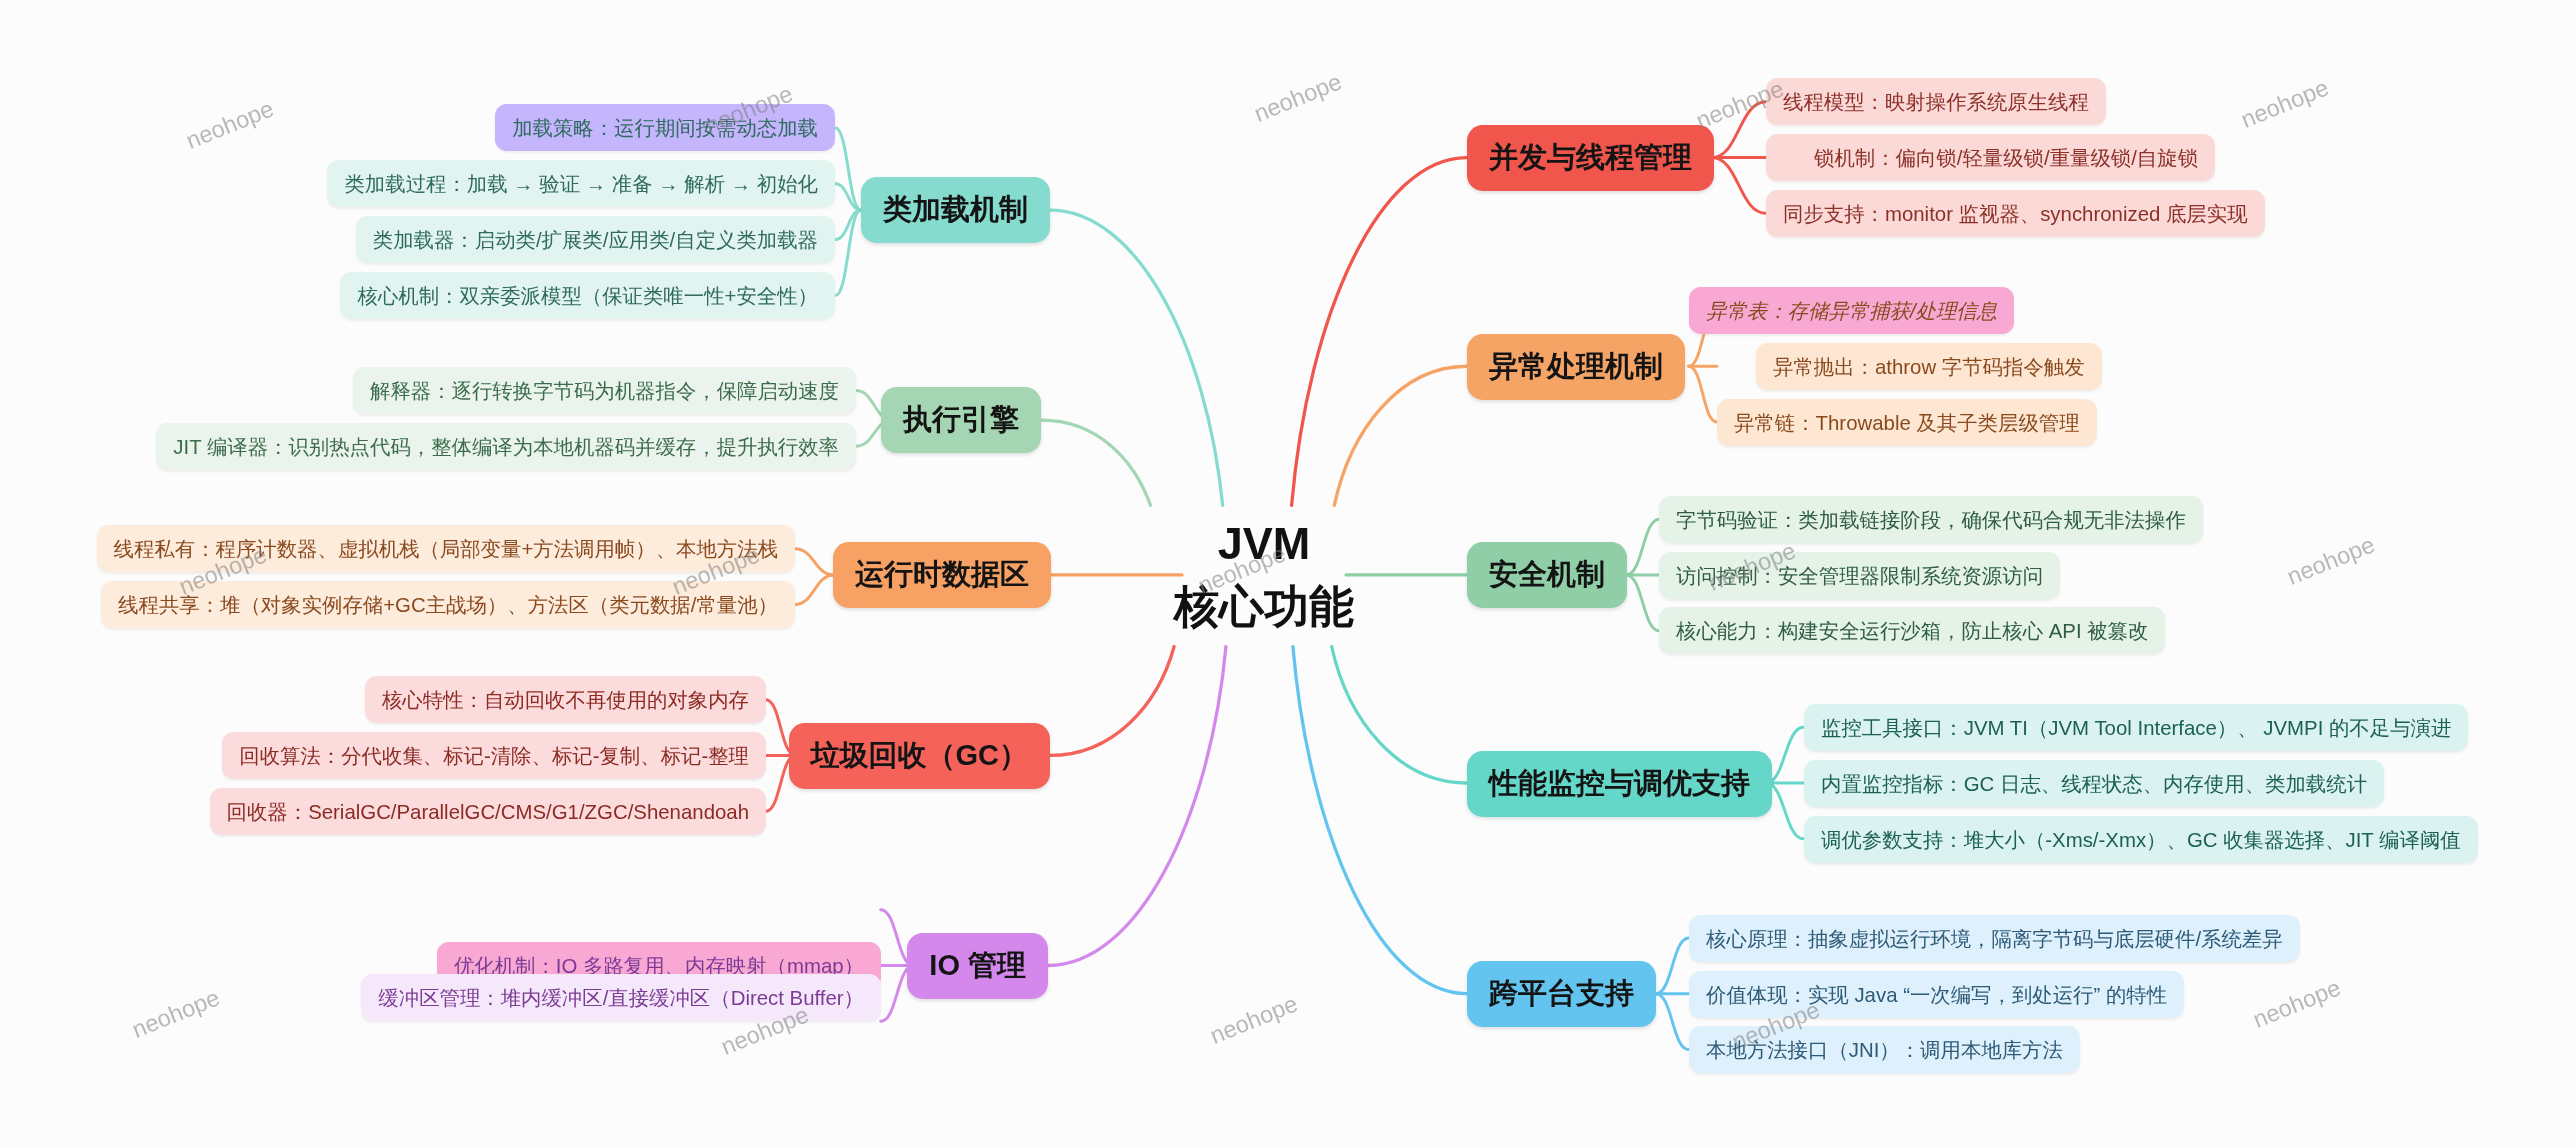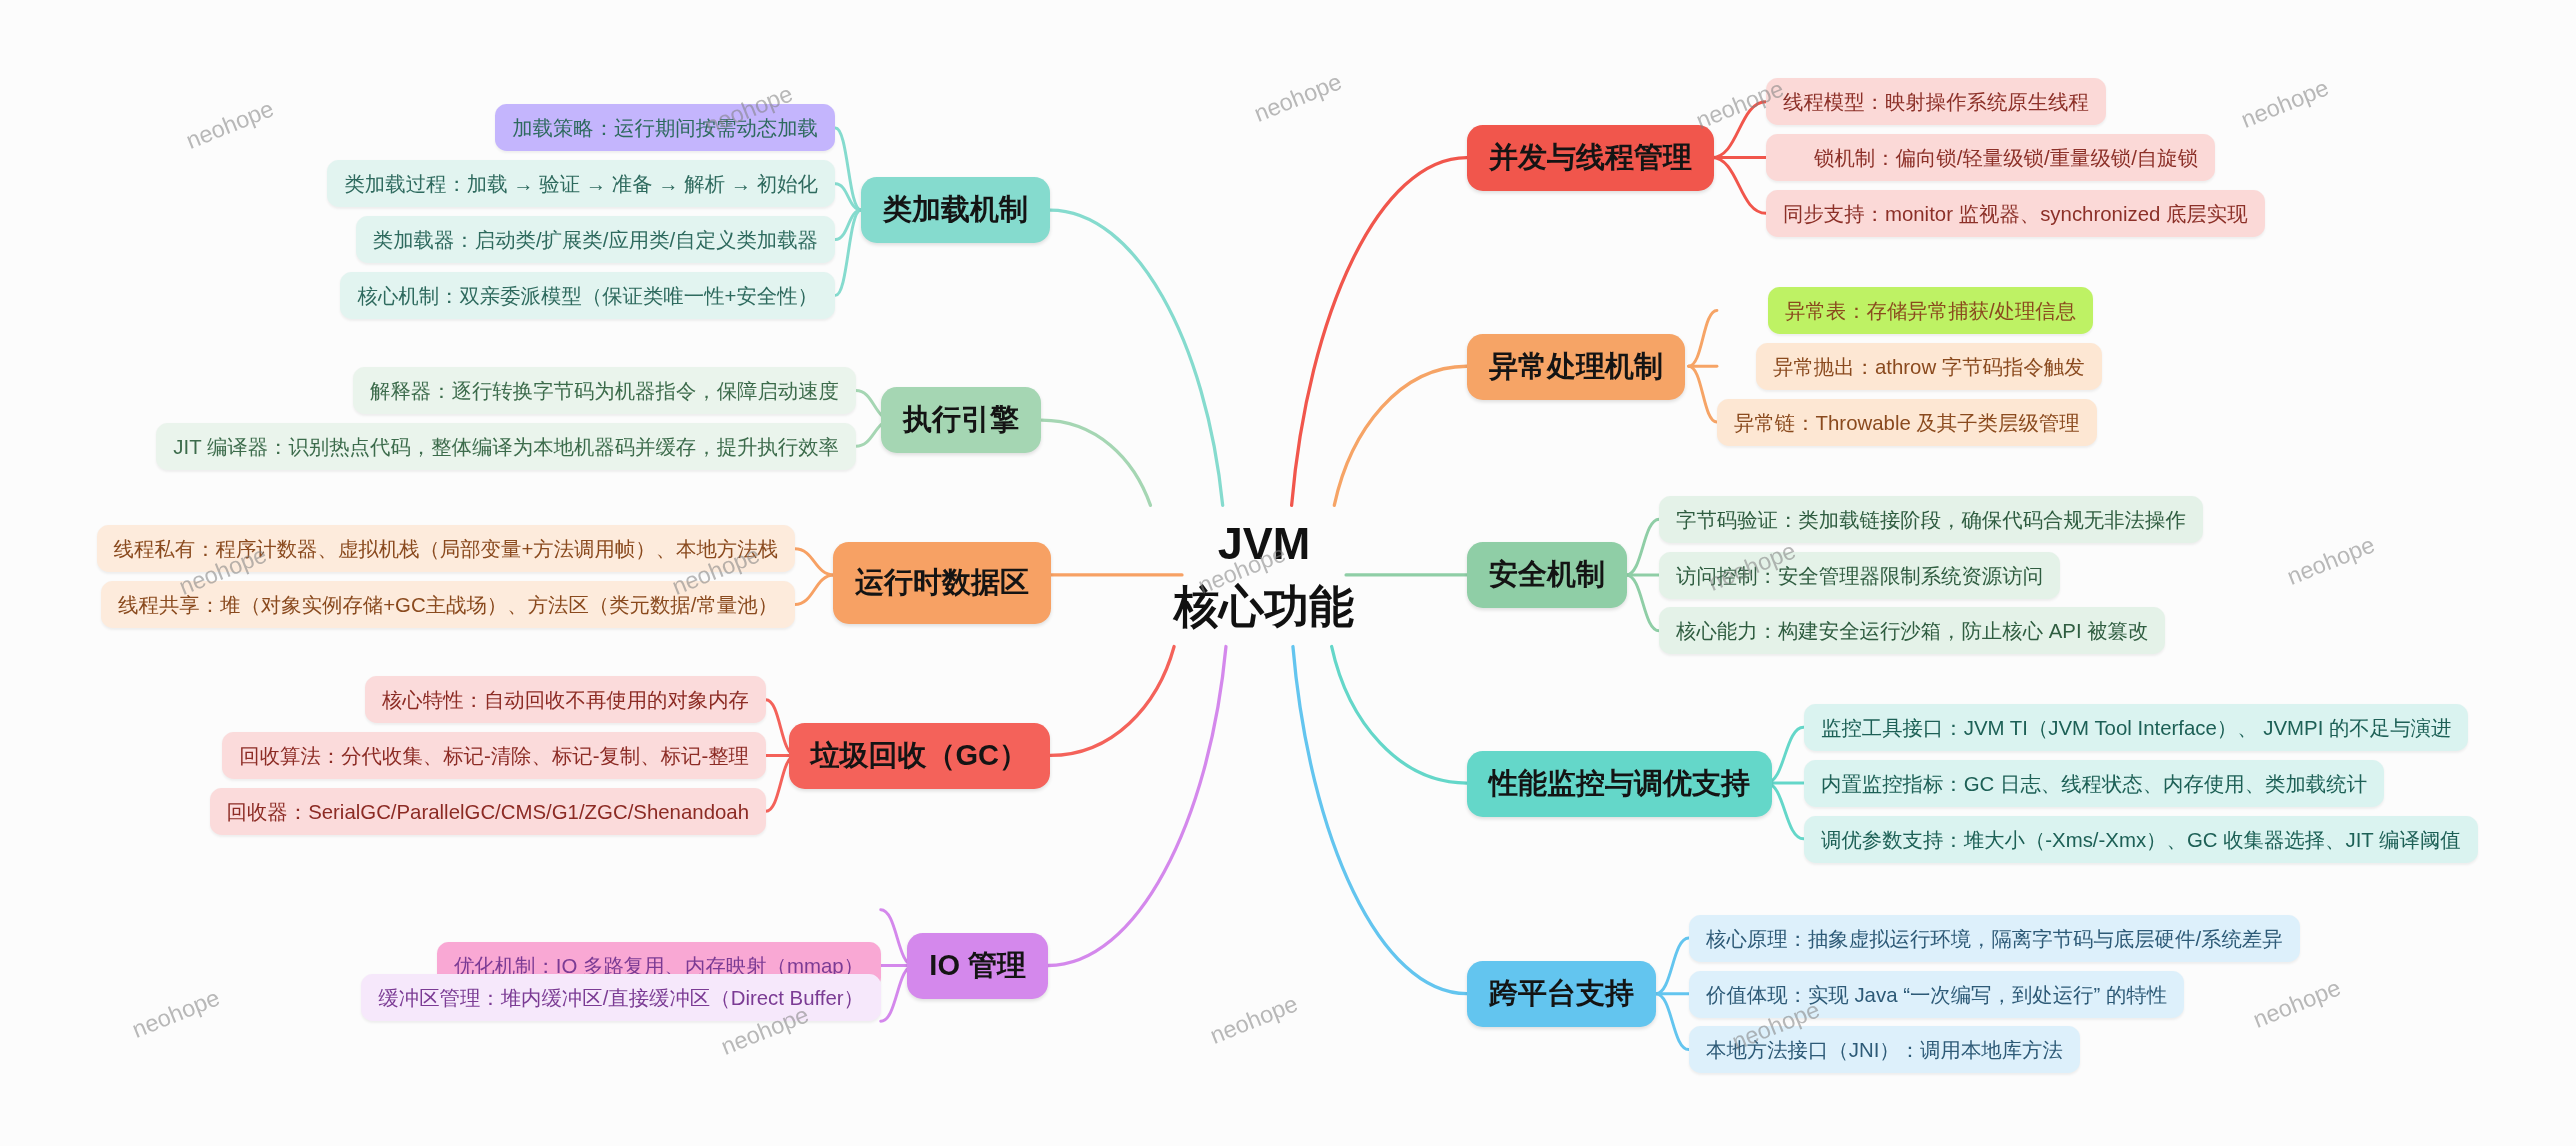--- a/index.html
+++ b/index.html
@@ -96,33 +96,33 @@
 <div class="leaf" style="top: 104px; right: 1741px; background: #c4b5fd; color: rgb(46, 106, 94);">加载策略：运行期间按需动态加载</div>
     <div class="leaf" style="top: 160px; right: 1741px; background: rgb(226, 244, 240); color: rgb(46, 106, 94);">类加载过程：加载 → 验证 → 准备 → 解析 → 初始化</div>
     <div class="leaf" style="top: 216px; right: 1741px; background: rgb(226, 244, 240); color: rgb(46, 106, 94);">类加载器：启动类/扩展类/应用类/自定义类加载器</div>
     <div class="leaf" style="top: 272px; right: 1741px; background: rgb(226, 244, 240); color: rgb(46, 106, 94);">核心机制：双亲委派模型（保证类唯一性+安全性）</div>
     <div class="topic" style="top: 177px; height: 66px; right: 1526px; background: rgb(133, 219, 206);">类加载机制</div>
     <div class="leaf" style="top: 367px; right: 1720px; background: rgb(234, 244, 236); color: rgb(60, 107, 75);">解释器：逐行转换字节码为机器指令，保障启动速度</div>
     <div class="leaf" style="top: 423px; right: 1720px; background: rgb(234, 244, 236); color: rgb(60, 107, 75);">JIT 编译器：识别热点代码，整体编译为本地机器码并缓存，提升执行效率</div>
     <div class="topic" style="top: 387px; height: 66px; right: 1535px; background: rgb(165, 214, 179);">执行引擎</div>
     <div class="leaf" style="top: 525px; right: 1781px; background: rgb(253, 235, 220); color: rgb(138, 74, 30);">线程私有：程序计数器、虚拟机栈（局部变量+方法调用帧）、本地方法栈</div>
     <div class="leaf" style="top: 581px; right: 1781px; background: rgb(253, 235, 220); color: rgb(138, 74, 30);">线程共享：堆（对象实例存储+GC主战场）、方法区（类元数据/常量池）</div>
-    <div class="topic" style="top: 542px; height: 82px; right: 1525px; background: rgb(247, 161, 100); margin-left: 8px;">运行时数据区</div>
+    <div class="topic" style="top: 542px; height: 66px; right: 1525px; background: rgb(247, 161, 100); margin-left: 8px;">运行时数据区</div>
     <div class="leaf" style="top: 676px; right: 1810px; background: rgb(251, 219, 219); color: rgb(140, 43, 36);">核心特性：自动回收不再使用的对象内存</div>
     <div class="leaf" style="top: 732px; right: 1810px; background: rgb(251, 219, 219); color: rgb(140, 43, 36);">回收算法：分代收集、标记-清除、标记-复制、标记-整理</div>
     <div class="leaf" style="top: 788px; right: 1810px; background: rgb(251, 219, 219); color: rgb(140, 43, 36);">回收器：SerialGC/ParallelGC/CMS/G1/ZGC/Shenandoah</div>
     <div class="topic" style="top: 723px; height: 66px; right: 1526px; background: rgb(244, 98, 90);">垃圾回收（GC）</div>
     <div class="leaf" style="top: 942px; right: 1695px; background: #f9a8d4; color: rgb(123, 59, 148);">优化机制：IO 多路复用、内存映射（mmap）</div>
     <div class="leaf" style="top: 974px; right: 1695px; background: rgb(246, 232, 251); color: rgb(123, 59, 148);">缓冲区管理：堆内缓冲区/直接缓冲区（Direct Buffer）</div>
     <div class="topic" style="top: 933px; height: 66px; right: 1528px; background: rgb(212, 136, 236);">IO 管理</div>
     <div class="leaf" style="top: 78px; left: 1766px; background: rgb(251, 217, 215); color: rgb(140, 48, 40);">线程模型：映射操作系统原生线程</div>
     <div class="leaf" style="top: 134px; left: 1766px; background: rgb(251, 217, 215); color: rgb(140, 48, 40); padding-left: 48px;">锁机制：偏向锁/轻量级锁/重量级锁/自旋锁</div>
     <div class="leaf" style="top: 190px; left: 1766px; background: rgb(251, 217, 215); color: rgb(140, 48, 40);">同步支持：monitor 监视器、synchronized 底层实现</div>
     <div class="topic" style="top: 125px; height: 66px; left: 1467px; background: rgb(241, 86, 76);">并发与线程管理</div>
-    <div class="leaf" style="top: 287px; left: 1768px; background: #bef264; color: rgb(138, 74, 30);">异常表：存储异常捕获/处理信息</div>
+    <div class="leaf" style="top: 287px; left: 1689px; background: #f9a8d4; color: rgb(138, 74, 30); font-style: italic;">异常表：存储异常捕获/处理信息</div>
     <div class="leaf" style="top: 343px; left: 1756px; background: rgb(253, 231, 211); color: rgb(138, 74, 30);">异常抛出：athrow 字节码指令触发</div>
     <div class="leaf" style="top: 399px; left: 1717px; background: rgb(253, 231, 211); color: rgb(138, 74, 30);">异常链：Throwable 及其子类层级管理</div>
     <div class="topic" style="top: 334px; height: 66px; left: 1467px; background: rgb(246, 164, 102);">异常处理机制</div>
     <div class="leaf" style="top: 496px; left: 1659px; background: rgb(228, 242, 232); color: rgb(47, 93, 64);">字节码验证：类加载链接阶段，确保代码合规无非法操作</div>
     <div class="leaf" style="top: 552px; left: 1659px; background: rgb(228, 242, 232); color: rgb(47, 93, 64);">访问控制：安全管理器限制系统资源访问</div>
     <div class="leaf" style="top: 607px; left: 1659px; background: rgb(228, 242, 232); color: rgb(47, 93, 64);">核心能力：构建安全运行沙箱，防止核心 API 被篡改</div>
     <div class="topic" style="top: 542px; height: 66px; left: 1467px; background: rgb(143, 206, 166);">安全机制</div>
     <div class="leaf" style="top: 704px; left: 1804px; background: rgb(218, 243, 240); color: rgb(29, 96, 86);">监控工具接口：JVM TI（JVM Tool Interface）、 JVMPI 的不足与演进</div>
     <div class="leaf" style="top: 760px; left: 1804px; background: rgb(218, 243, 240); color: rgb(29, 96, 86);">内置监控指标：GC 日志、线程状态、内存使用、类加载统计</div>
     <div class="leaf" style="top: 816px; left: 1804px; background: rgb(218, 243, 240); color: rgb(29, 96, 86);">调优参数支持：堆大小（-Xms/-Xmx）、GC 收集器选择、JIT 编译阈值</div>

